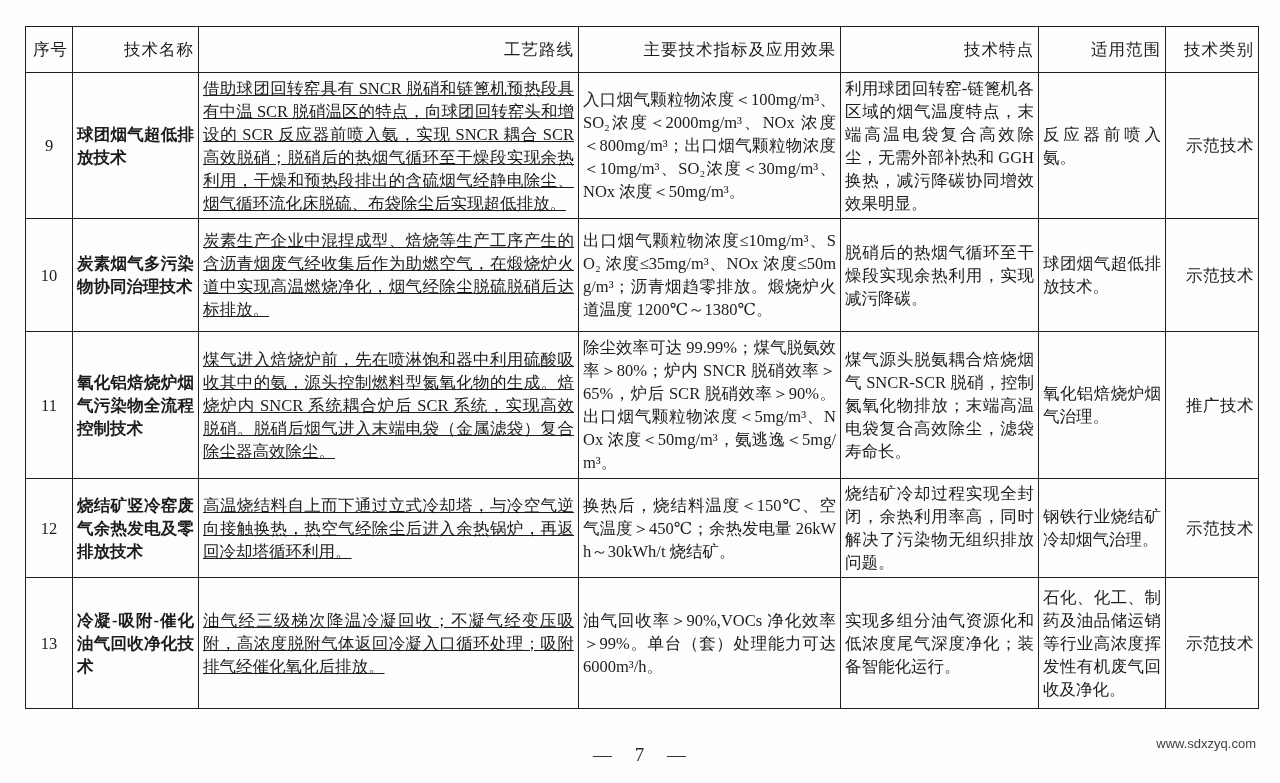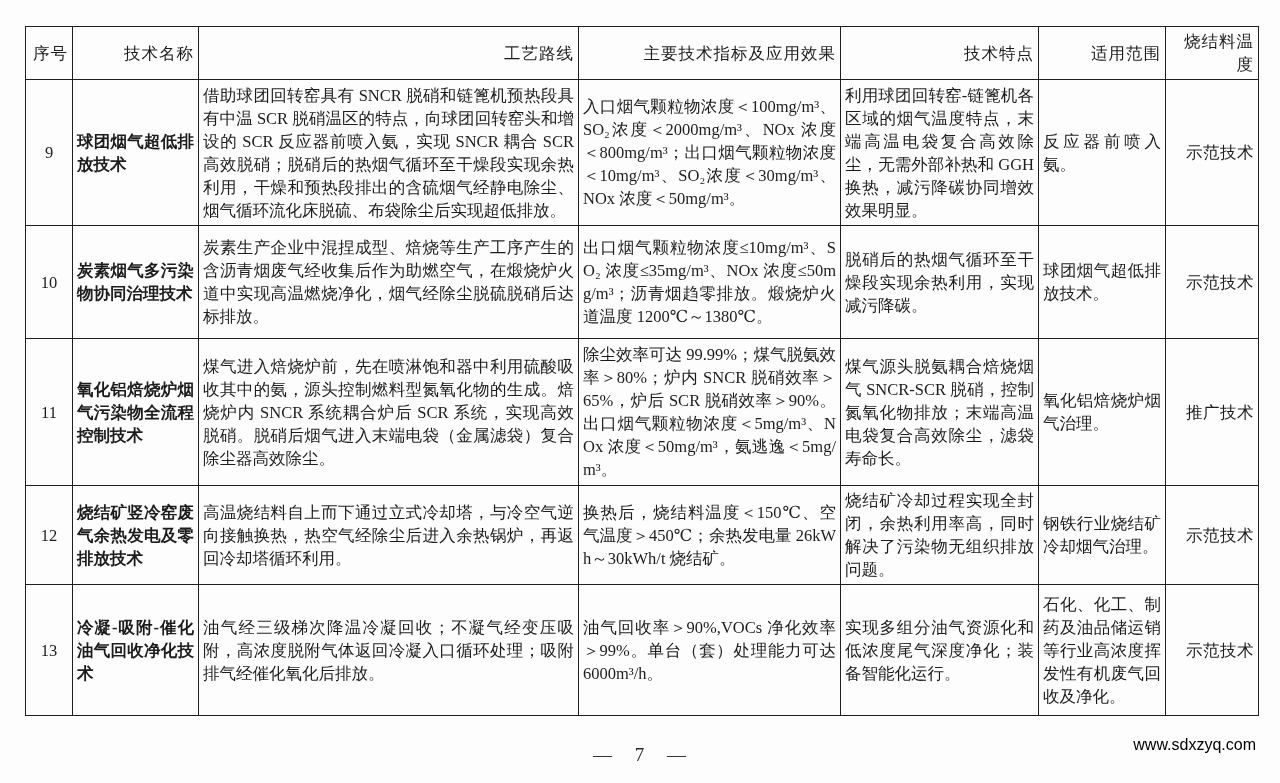--- a/index.html
+++ b/index.html
@@ -34,21 +34,21 @@
     overflow: hidden;
   }
   table.tech-table th {
     font-weight: 500;
     text-align: right;
     height: 46px;
     letter-spacing: 1px;
   }
   td.c-no { text-align: center; }
   td.c-name { text-align: justify; padding: 3px 5px; font-weight: bold; }
-  td.c-process { text-align: justify; padding: 3px 5px; }
+  td.c-process { text-align: justify; padding: 3px 5px; text-decoration: underline; }
   td.c-ind { text-align: justify; padding: 3px 5px; }
   td.c-feat { text-align: justify; padding: 3px 6px; }
   td.c-scope { text-align: justify; padding: 3px 5px; }
   td.c-cat { text-align: right; letter-spacing: 0.5px; }
   tr.r-9  td { height: 146px; }
   tr.r-10 td { height: 113px; }
   tr.r-11 td { height: 147px; }
   tr.r-12 td { height: 93px;  }
   tr.r-13 td { height: 131px; }
   .page-number {
@@ -59,22 +59,22 @@
     text-align: center;
     font-size: 19px;
     color: #2a2a2a;
     word-spacing: 16px;
     letter-spacing: 1px;
   }
   .watermark {
     position: absolute;
     right: 24px;
     top: 736px;
-    font-size: 16px;
-    color: #000000;
+    font-size: 13px;
+    color: #404040;
     font-family: "Liberation Sans", "DejaVu Sans", sans-serif;
   }
 </style>
 </head>
 <body>
 
 <div class="page">
 
   <table class="tech-table">
     <colgroup>
@@ -87,21 +87,21 @@
       <col style="width:93px">
     </colgroup>
     <thead>
       <tr>
         <th>序号</th>
         <th>技术名称</th>
         <th>工艺路线</th>
         <th>主要技术指标及应用效果</th>
         <th>技术特点</th>
         <th>适用范围</th>
-        <th>烧结料温度</th>
+        <th>技术类别</th>
       </tr>
     </thead>
     <tbody>
       <tr class="r-9">
         <td class="c-no">9</td>
         <td class="c-name">球团烟气超低排放技术</td>
         <td class="c-process">借助球团回转窑具有 SNCR 脱硝和链篦机预热段具有中温 SCR 脱硝温区的特点，向球团回转窑头和增设的 SCR 反应器前喷入氨，实现 SNCR 耦合 SCR 高效脱硝；脱硝后的热烟气循环至干燥段实现余热利用，干燥和预热段排出的含硫烟气经静电除尘、烟气循环流化床脱硫、布袋除尘后实现超低排放。</td>
         <td class="c-ind">入口烟气颗粒物浓度＜100mg/m³、SO₂浓度＜2000mg/m³、NOx 浓度＜800mg/m³；出口烟气颗粒物浓度＜10mg/m³、SO₂浓度＜30mg/m³、NOx 浓度＜50mg/m³。</td>
         <td class="c-feat">利用球团回转窑-链篦机各区域的烟气温度特点，末端高温电袋复合高效除尘，无需外部补热和 GGH 换热，减污降碳协同增效效果明显。</td>
         <td class="c-scope">反应器前喷入氨。</td>

